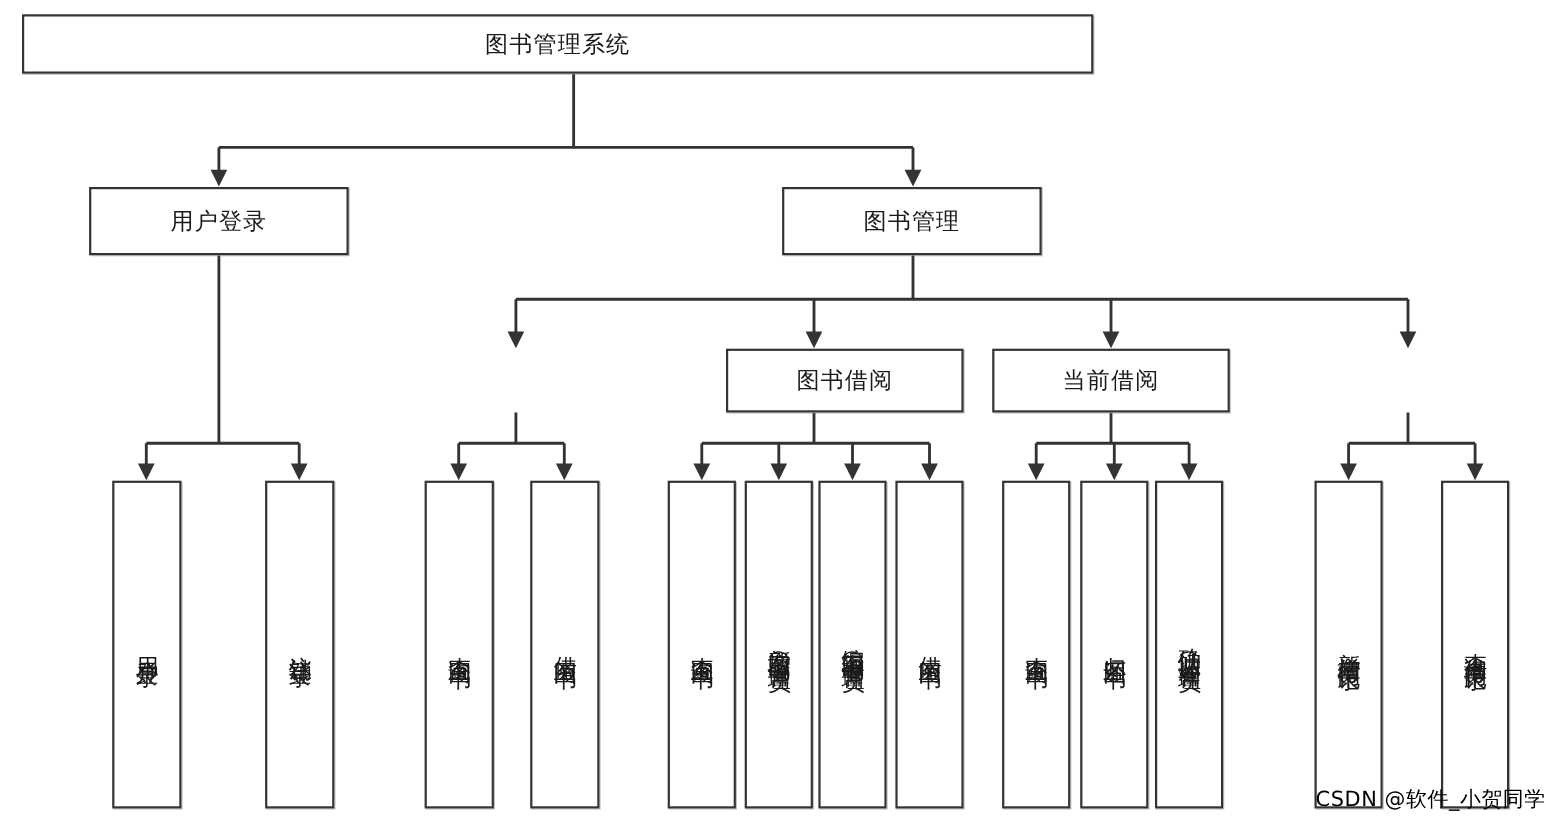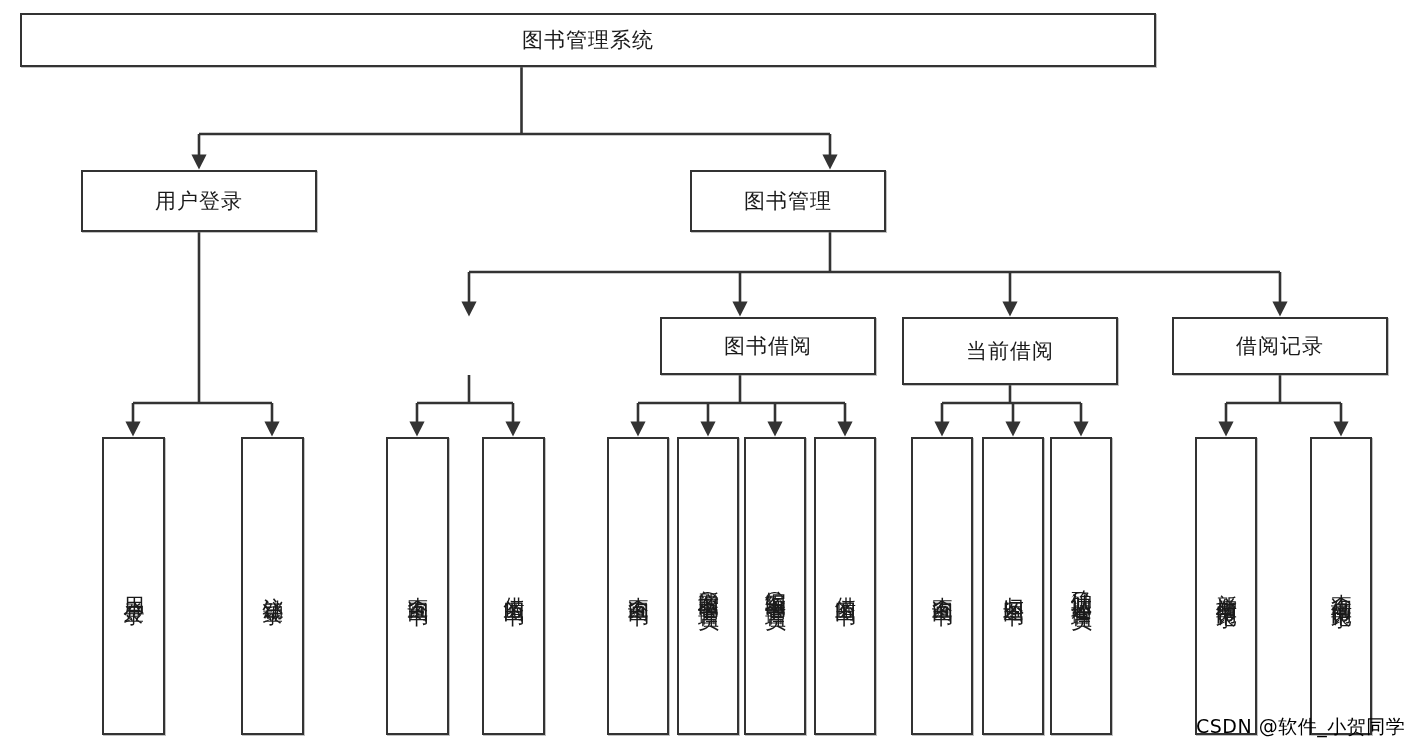--- a/index.html
+++ b/index.html
@@ -107,28 +107,27 @@
       <path d="M 1013 403 L 1013 429" marker-end="url(#arrow)"></path>
       <path d="M 1081 403 L 1081 429" marker-end="url(#arrow)"></path>
 
       <path d="M 1280 375 L 1280 403"></path>
       <path d="M 1226 403 L 1341 403"></path>
       <path d="M 1226 403 L 1226 429" marker-end="url(#arrow)"></path>
       <path d="M 1341 403 L 1341 429" marker-end="url(#arrow)"></path>
     </g>
   </svg>
 
-  <div class="node horiz" style="left: 20px; top: 13px; width: 1136px; height: 54px;">图书管理系统</div>
+  <div class="node horiz" style="left: 20px; top: 13px; width: 974px; height: 54px;">图书管理系统</div>
 
   <div class="node horiz" style="left: 81px; top: 170px; width: 236px; height: 62px;">用户登录</div>
-  <div class="node horiz" style="left: 690px; top: 170px; width: 196px; height: 62px;">图书管理</div>
+  <div class="node horiz" style="left: 711px; top: 170px; width: 236px; height: 62px;">图书管理</div>
 
   <div class="node horiz" style="left: 660px; top: 317px; width: 216px; height: 58px;">图书借阅</div>
-  <div class="node horiz" style="left: 902px; top: 317px; width: 216px; height: 68px;">当前借阅</div>
-  <div class="node horiz" style="left: 1172px; top: 317px; width: 216px; height: 58px;">借阅记录</div>
+  <div class="node horiz" style="left: 902px; top: 317px; width: 216px; height: 58px;">当前借阅</div>
 
   <div class="node vert" style="left: 102px; top: 437px; width: 63px; height: 298px;">用户登录</div>
   <div class="node vert" style="left: 241px; top: 437px; width: 63px; height: 298px;">注销登录</div>
   <div class="node vert" style="left: 386px; top: 437px; width: 63px; height: 298px;">查询图书</div>
   <div class="node vert" style="left: 482px; top: 437px; width: 63px; height: 298px;">借阅图书</div>
   <div class="node vert" style="left: 607px; top: 437px; width: 62px; height: 298px;">查询图书</div>
   <div class="node vert" style="left: 677px; top: 437px; width: 62px; height: 298px;">新增图书（管理员）</div>
   <div class="node vert" style="left: 744px; top: 437px; width: 62px; height: 298px;">编辑图书（管理员）</div>
   <div class="node vert" style="left: 814px; top: 437px; width: 62px; height: 298px;">借阅图书</div>
   <div class="node vert" style="left: 911px; top: 437px; width: 62px; height: 298px;">查询图书</div>

